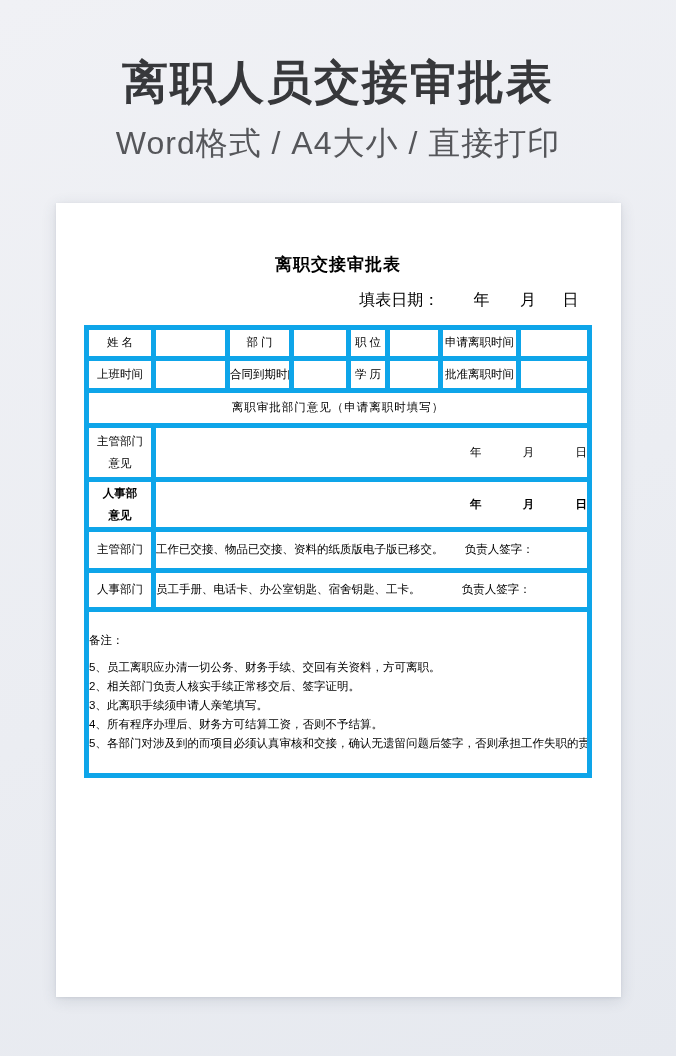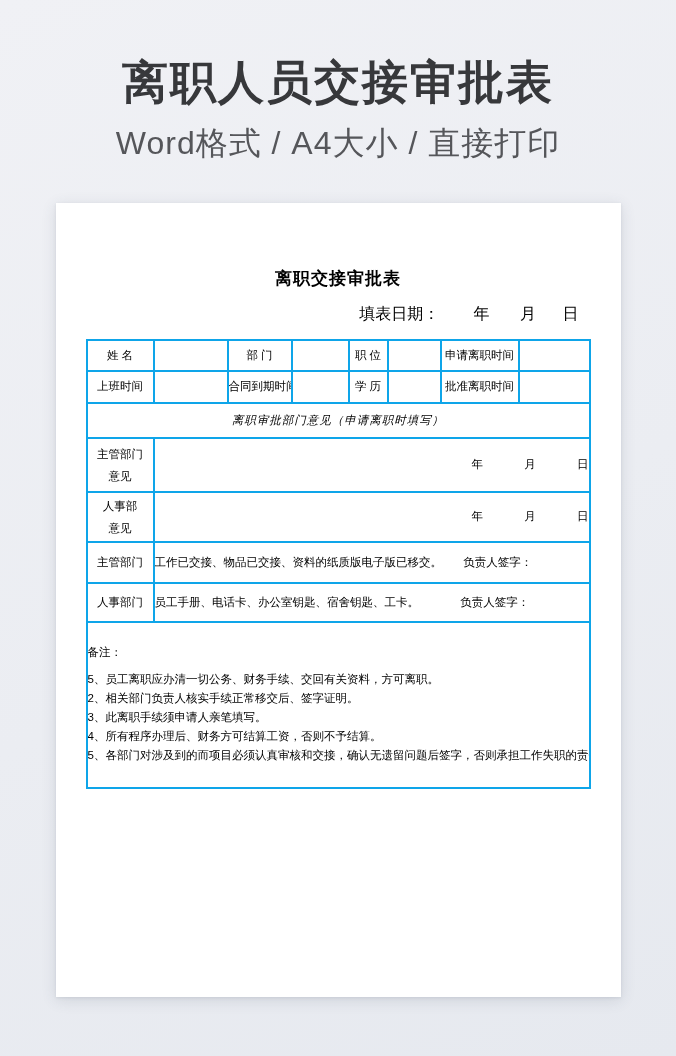--- a/index.html
+++ b/index.html
@@ -17,45 +17,45 @@
   }
   .hero p{
     margin:14px 0 0 0; font-size:32px; color:#55565a; letter-spacing:1px;
   }
   .paper{
     width:565px; height:794px; background:#ffffff;
     margin:28px auto 0 auto; position:relative;
     box-shadow:0 3px 14px rgba(60,70,90,.14), 0 1px 3px rgba(60,70,90,.10);
   }
   .doc-title{
-    padding-top:64px; text-align:center; font-size:17px; font-weight:bold;
+    padding-top:50px; text-align:center; font-size:17px; font-weight:bold;
     line-height:24px; color:#000; letter-spacing:1px;margin-top:37px;
   }
   .date-line{
     width:503px; margin:14px auto 8px auto; text-align:right;
     font-size:16px; line-height:17px; color:#000; padding-right:0;
     box-sizing:border-box;
   }
   .date-line .gap-y{ margin-left:30px; }
   .date-line .gap-m{ margin-left:26px; }
   .date-line .gap-d{ margin-left:22px; }
   .date-line{ padding-right:11px; width:503px; }
   table.form{
     width:503px; margin:17px auto 0 auto;
     border-collapse:collapse; table-layout:fixed;
     border:2px solid #1a1a1a;
     font-size:11.5px; color:#000;
   }
   table.form td{
-    border:2px solid #0ea5e9; padding:0; vertical-align:middle;
+    border:5px solid #0ea5e9; padding:0; vertical-align:middle;
     overflow:hidden; white-space:nowrap;
   }
   td.lbl{ text-align:center; }
   tr.r1{ height:31px; } tr.r2{ height:32px; } tr.r3{ height:33px; }
-  tr.r4{ height:35px;font-style:italic; } tr.r5{ height:54px; } tr.r6{ height:50px; }
+  tr.r4{ height:35px; } tr.r5{ height:54px; } tr.r6{ height:50px;font-weight:bold; }
   tr.r7{ height:51px; } tr.r8{ height:41px; } tr.r9{ height:39px; }
   tr.r10{ height:39px; } tr.r11{ height:166px;margin-left:8px; }
   td.type-cell{ padding-left:11px; }
   td.type-cell .opt2{ margin-left:26px; }
   td.section{ text-align:center; letter-spacing:1px; }
   td.op-label div{ line-height:22px; text-align:center; }
   td.op-content{
     vertical-align:bottom; text-align:right;
     padding:0 14px 8px 0;
   }

